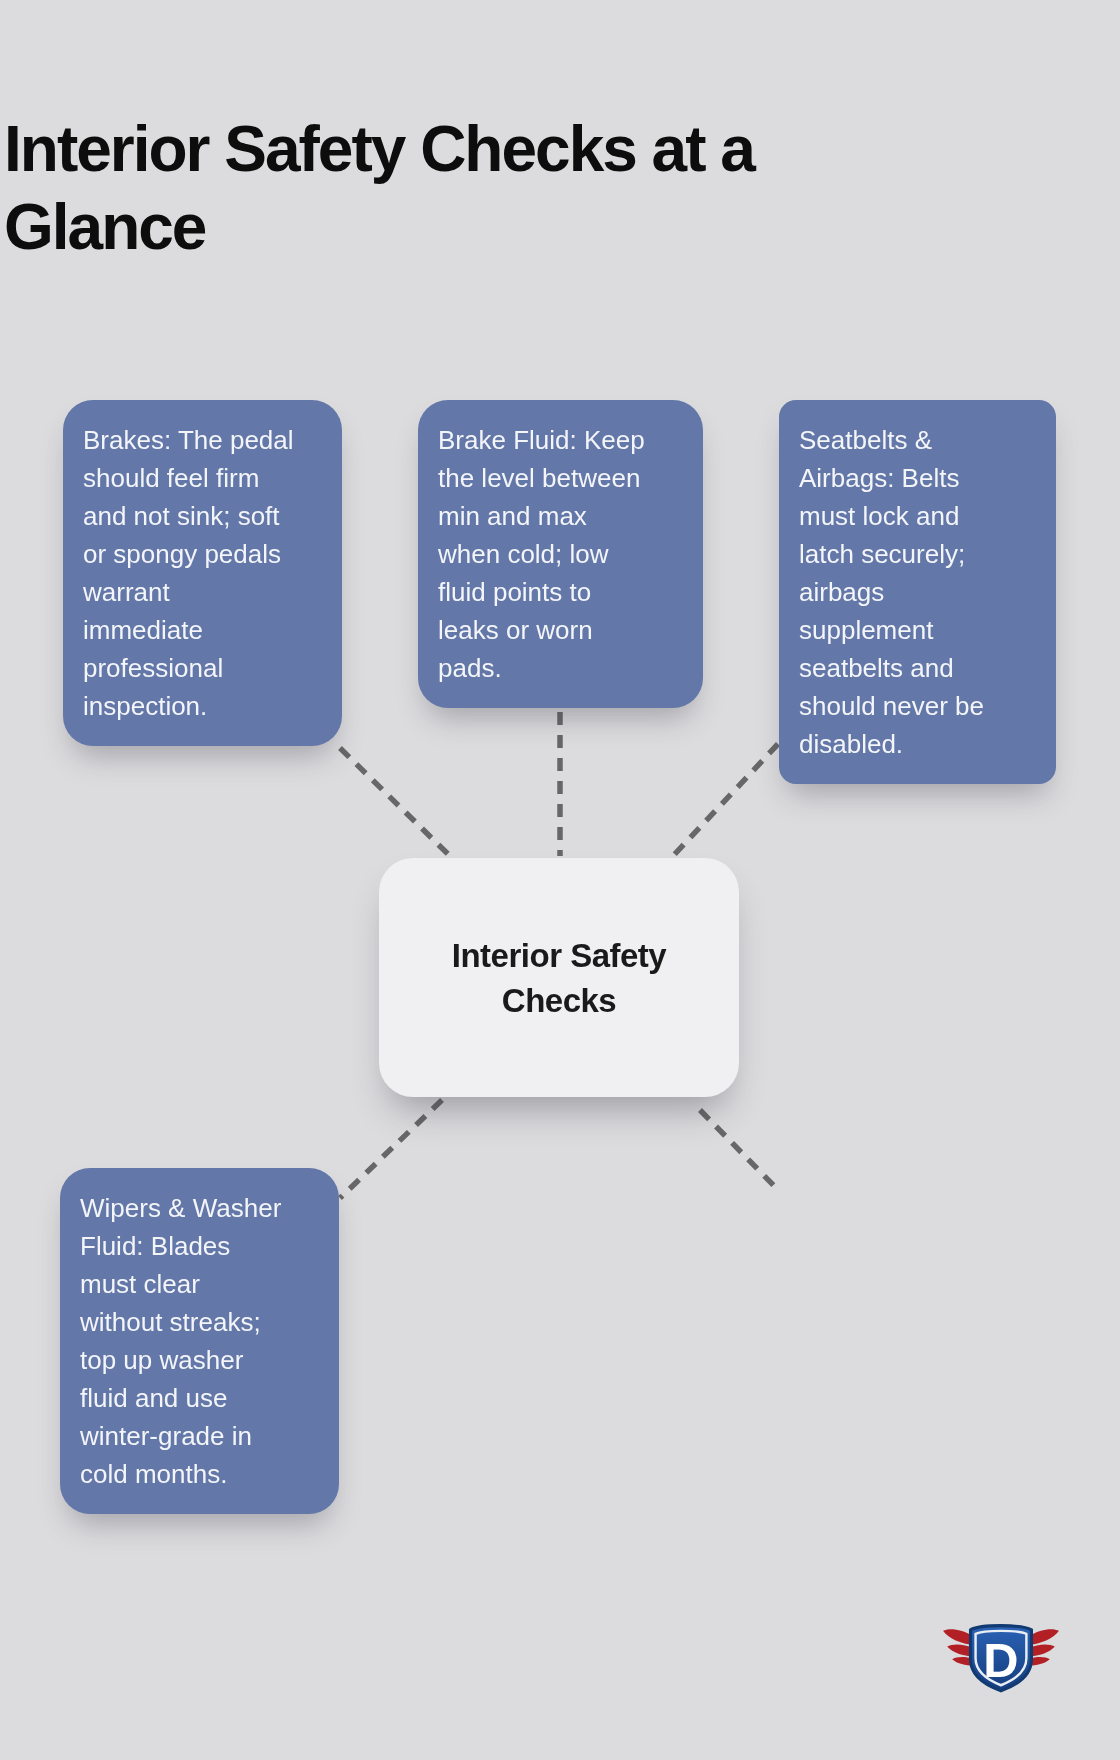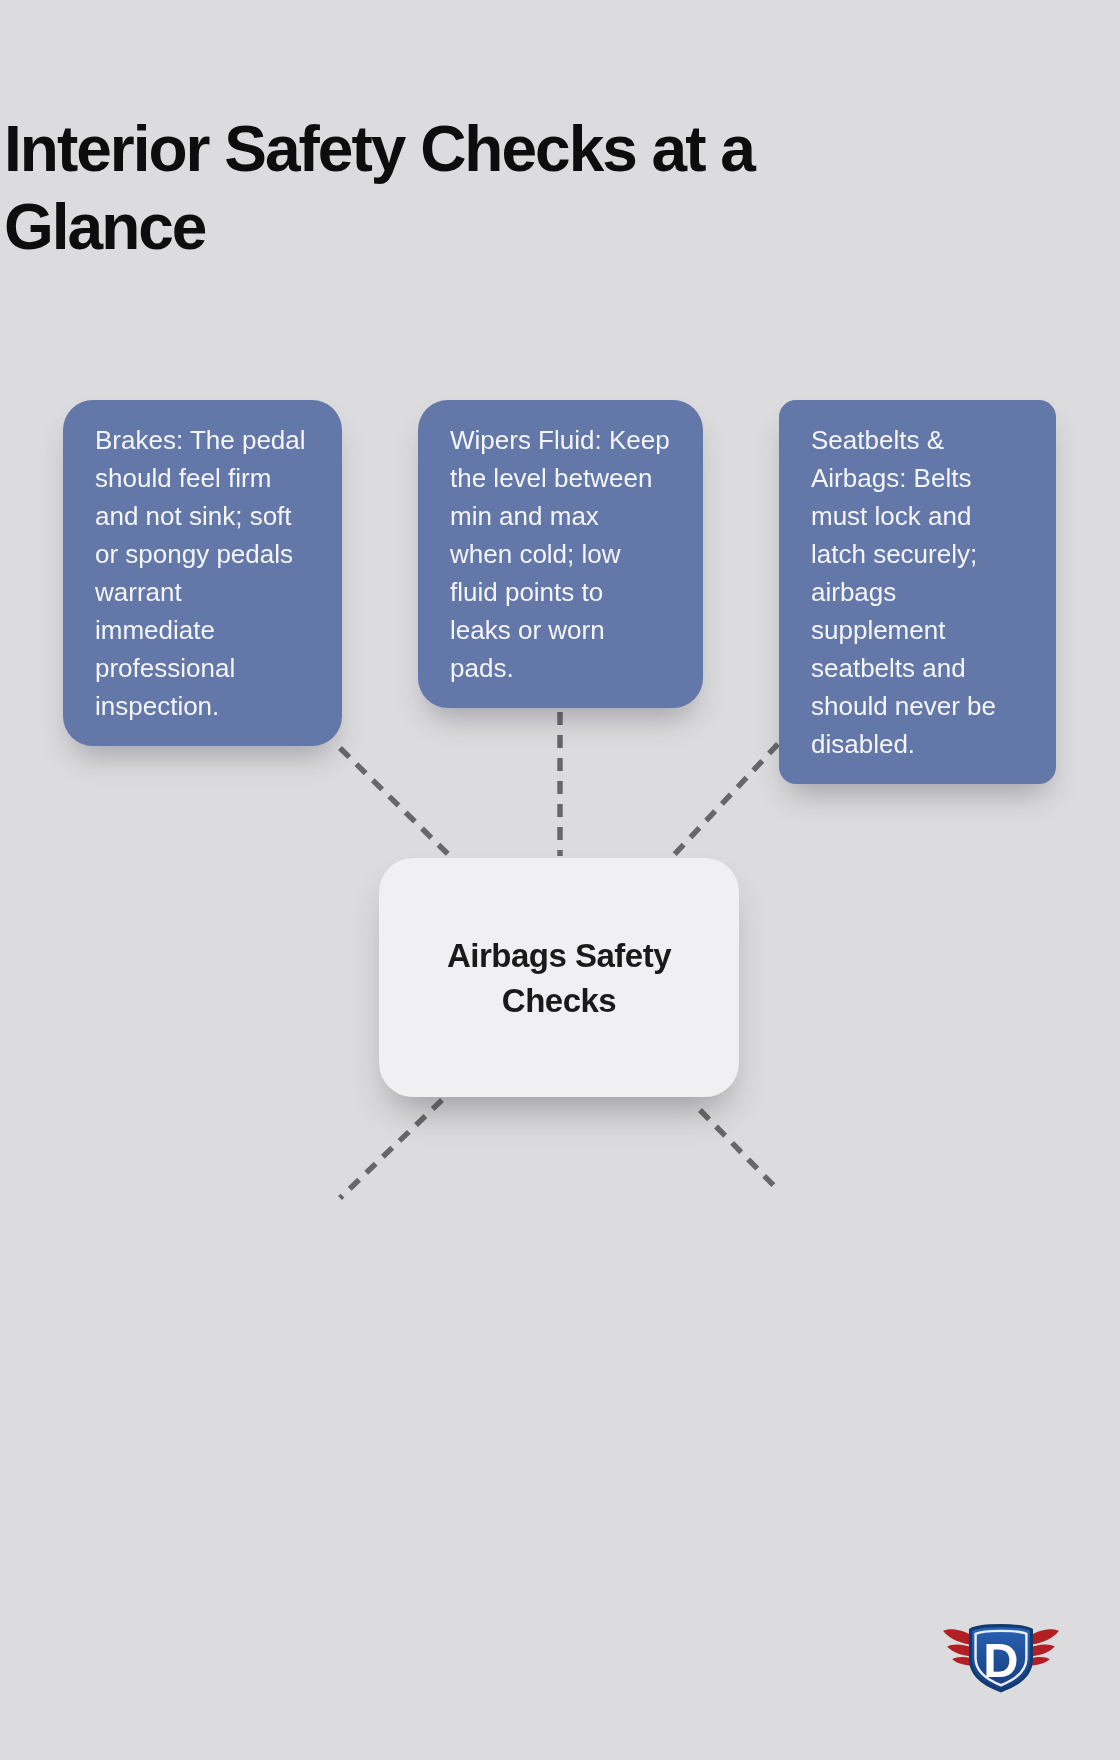--- a/index.html
+++ b/index.html
@@ -28,21 +28,21 @@
   .connectors line{
     stroke:var(--connector,#676767);
     stroke-width:5.5;
     stroke-dasharray:13 10;
     stroke-linecap:butt;
   }
   .node{
     position:absolute;
     background:var(--node,#6377a8);
     border-radius:30px;
-    padding:21px 32px;
+    padding:21px 20px;
     box-sizing:border-box;
     box-shadow:0 18px 30px -10px rgba(60,60,75,.38);
   }
   .node-text{
     margin:0;
     color:var(--node-text,#f3f5f9);
     font-size:26px;
     line-height:38px;
     white-space:pre-line;
   }
@@ -101,45 +101,55 @@
 should feel firm
 and not sink; soft
 or spongy pedals
 warrant
 immediate
 professional
 inspection.</p>
   </div>
 
   <div class="node node-brake-fluid">
-    <p class="node-text">Wipers Fluid: Keep
+    <p class="node-text">Brake Fluid: Keep
 the level between
 min and max
 when cold; low
 fluid points to
 leaks or worn
 pads.</p>
   </div>
 
   <div class="node node-seatbelts">
     <p class="node-text">Seatbelts &amp;
 Airbags: Belts
 must lock and
 latch securely;
 airbags
 supplement
 seatbelts and
 should never be
 disabled.</p>
   </div>
 
+  <div class="node node-wipers">
+    <p class="node-text">Wipers &amp; Washer
+Fluid: Blades
+must clear
+without streaks;
+top up washer
+fluid and use
+winter-grade in
+cold months.</p>
+  </div>
 
 
   <div class="center-node">
-    <div class="center-label">Airbags Safety
+    <div class="center-label">Interior Safety
 Checks</div>
   </div>
 
   <div class="logo">
     <svg viewBox="0 0 120 110" xmlns="http://www.w3.org/2000/svg">
       <defs>
         <linearGradient id="shieldGrad" x1="0" y1="0" x2="0" y2="1">
           <stop offset="0" stop-color="#2a62b5"></stop>
           <stop offset="1" stop-color="#143d7d"></stop>
         </linearGradient>

